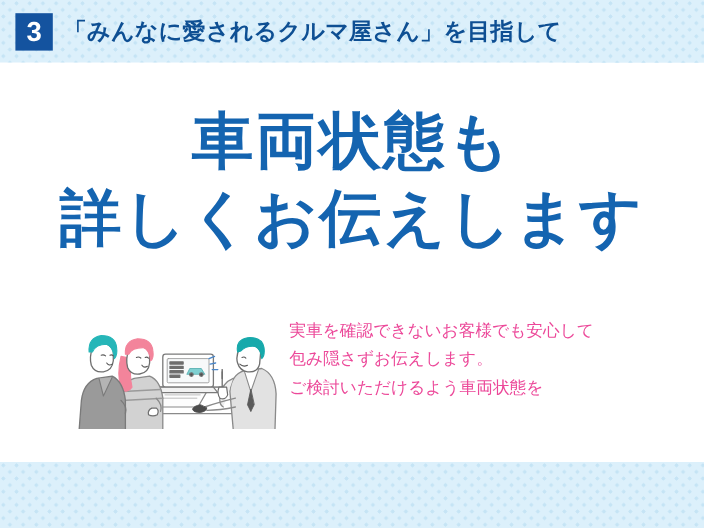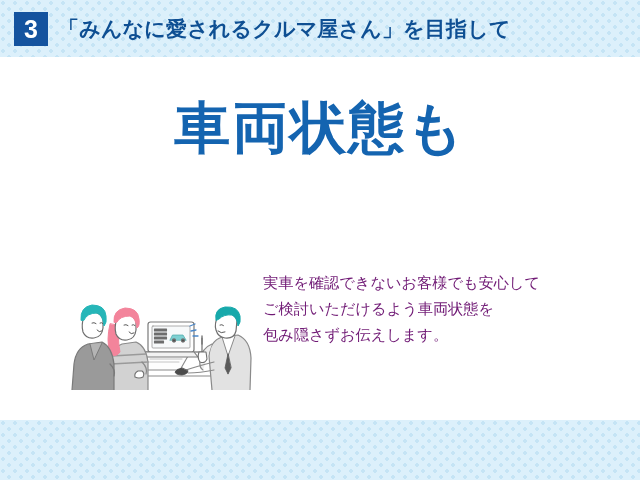--- a/index.html
+++ b/index.html
@@ -104,22 +104,22 @@
   .headline-2 {
     top: 110px;
     font-size: 56px;
     line-height: 62px;
   }
 
   
   .body-copy {
     position: absolute;
     left: 263px;
-    top: 270px;
-    color: #701a75;
+    top: 288px;
+    color: #ec4899;
     font-size: 15.2px;
     line-height: 26px;
     white-space: nowrap;
   }
   .body-copy div { height: 26px; }
 
   
   .illustration {
     position: absolute;
     left: 62px;
@@ -162,27 +162,28 @@
 
   <div class="header-inner">
     <div class="step-badge">3</div>
     <div class="header-title">「みんなに愛されるクルマ屋さん」を目指して</div>
   </div>
 
   <div class="main">
 
     <div class="headline headline-1">車両状態も</div>
 
+    <div class="headline headline-2">詳しくお伝えします</div>
 
   </div>
 
   <div class="body-copy">
     <div>実車を確認できないお客様でも安心して</div>
+    <div>包み隠さずお伝えします。</div>
     <div>ご検討いただけるよう車両状態を</div>
-    <div>包み隠さずお伝えします。</div>
   </div>
 
   <div class="illustration">
     <svg viewBox="0 0 190 112" width="190" height="112" xmlns="http://www.w3.org/2000/svg">
       <g fill="none" stroke="#6f6f6f" stroke-width="1.1" stroke-linecap="round" stroke-linejoin="round">
 
         <path d="M30 98 L56 74 L168 74 L186 98 Z" fill="#ffffff" stroke="#8a8a8a" stroke-width="1.2"></path>
         <path d="M56 74 L168 74" stroke="#8a8a8a"></path>
 
         <path d="M74 92 L86 78 L126 78 L118 92 Z" fill="#fdfdfd" stroke="#8a8a8a"></path>

